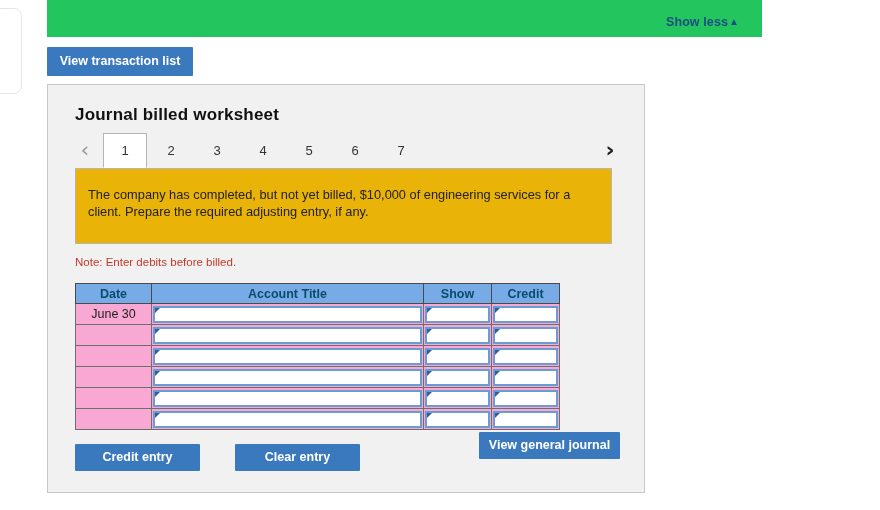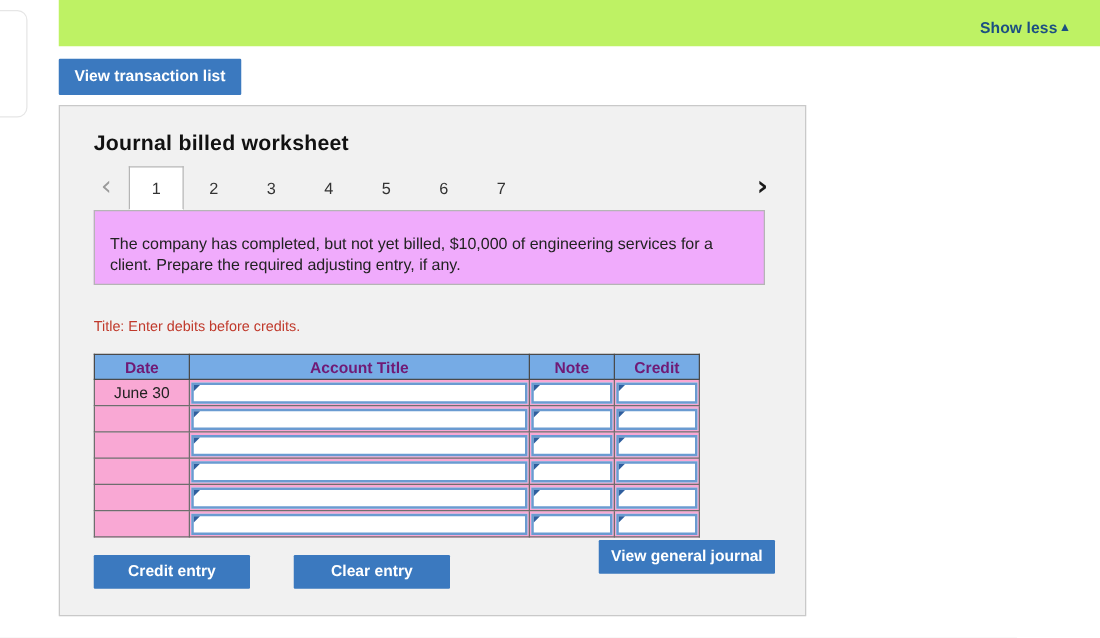--- a/index.html
+++ b/index.html
@@ -29,23 +29,23 @@
     border-radius: 8px;
     background: #ffffff;
     box-sizing: border-box;
   }
 
   
   #banner {
     position: absolute;
     left: 47px;
     top: 0;
-    width: 833px;
+    width: 715px;
     height: 37px;
-    background: #bef264;
+    background: #22c55e;
   }
   #show-less {
     position: absolute;
     right: 23px;
     top: 15px;
     font-size: 12.5px;
     font-weight: bold;
     color: #1c4f82;
     cursor: pointer;
     white-space: nowrap;
@@ -157,22 +157,22 @@
     border-bottom: 1px solid #ffffff;
     z-index: 3;
   }
 
   
   #description-box {
     position: absolute;
     left: 27px;
     top: 83px;
     width: 537px;
-    height: 60px;
-    background: #f0abfc;
+    height: 76px;
+    background: #eab308;
     border: 1px solid #b5b5b5;
     box-sizing: border-box;
     z-index: 2;
   }
   #description-text {
     position: absolute;
     left: 12px;
     top: 17px;
     right: 12px;
     font-size: 12.8px;
@@ -194,21 +194,21 @@
     left: 27px;
     top: 198px;
     border-collapse: collapse;
     table-layout: fixed;
   }
   #journal-table th {
     background: #76abe5;
     border: 1px solid #4a4a4a;
     font-size: 12.5px;
     font-weight: bold;
-    color: #701a75;
+    color: #0c4a6e;
     height: 19px;
     padding: 0;
     text-align: center;
   }
   #journal-table td {
     border: 1px solid #6e6e6e;
     height: 20px;
     padding: 0;
     background: #f9a8d4;
     font-size: 12.5px;
@@ -292,34 +292,34 @@
     <div class="tab" style="left:166px; width:44px;">4</div>
     <div class="tab" style="left:212px; width:44px;">5</div>
     <div class="tab" style="left:258px; width:44px;">6</div>
     <div class="tab" style="left:304px; width:44px;">7</div>
   </div>
 
   <div id="description-box">
     <div id="description-text">The company has completed, but not yet billed, $10,000 of engineering services for a client. Prepare the required adjusting entry, if any.</div>
   </div>
 
-  <div id="note-text">Title: Enter debits before credits.</div>
+  <div id="note-text">Note: Enter debits before billed.</div>
 
   <table id="journal-table">
     <colgroup>
       <col style="width:76px">
       <col style="width:272px">
       <col style="width:68px">
       <col style="width:68px">
     </colgroup>
     <thead>
       <tr>
         <th>Date</th>
         <th>Account Title</th>
-        <th>Note</th>
+        <th>Show</th>
         <th>Credit</th>
       </tr>
     </thead>
     <tbody>
       <tr>
         <td class="date-cell">June 30</td>
         <td class="input-cell">
             <div class="cell-input"></div>
           </td>
         <td class="input-cell">

